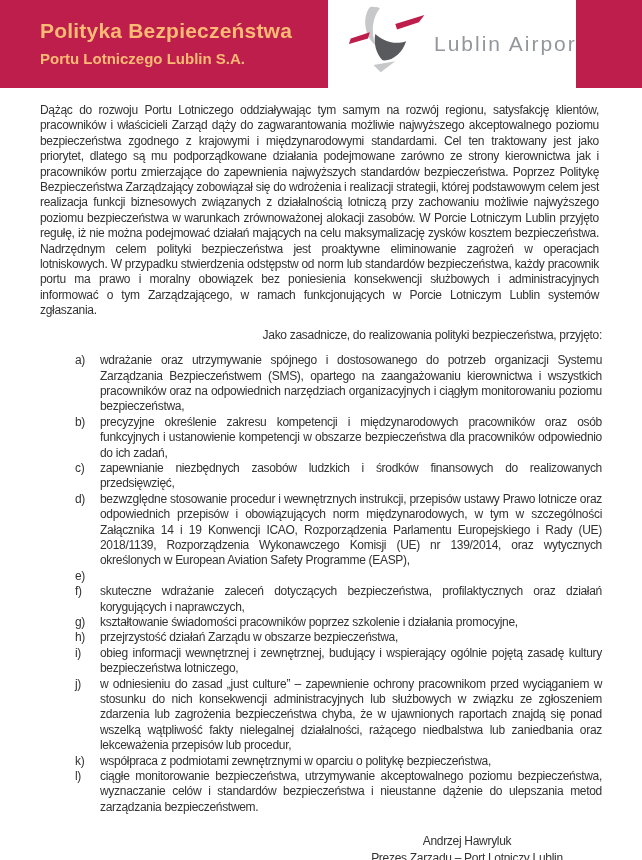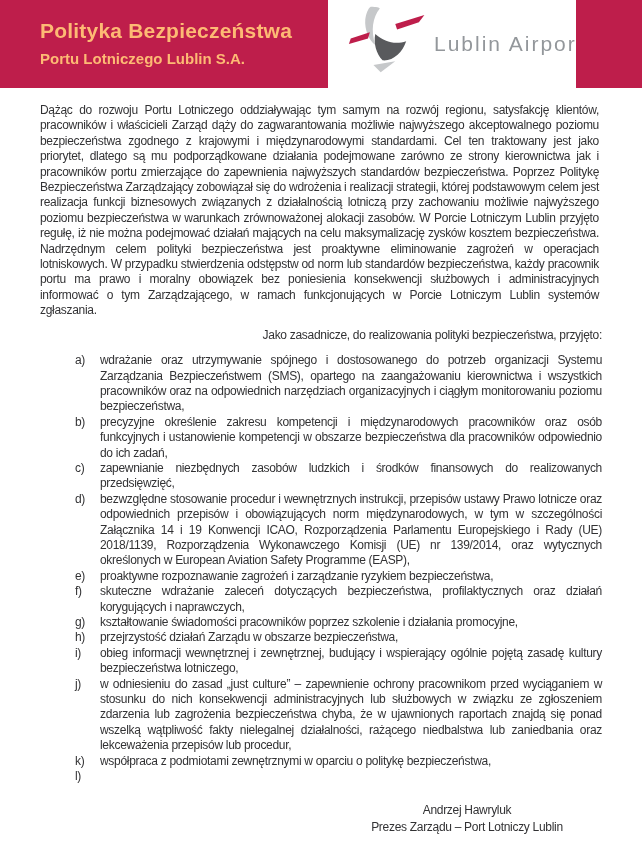--- a/index.html
+++ b/index.html
@@ -76,21 +76,20 @@
       <div class="li">
         <span class="li-label">c)</span>
         <span class="li-text">zapewnianie niezbędnych zasobów ludzkich i środków finansowych do realizowanych przedsięwzięć,</span>
       </div>
       <div class="li">
         <span class="li-label">d)</span>
         <span class="li-text">bezwzględne stosowanie procedur i wewnętrznych instrukcji, przepisów ustawy Prawo lotnicze oraz odpowiednich przepisów i obowiązujących norm międzynarodowych, w tym w szczególności Załącznika 14 i 19 Konwencji ICAO, Rozporządzenia Parlamentu Europejskiego i Rady (UE) 2018/1139, Rozporządzenia Wykonawczego Komisji (UE) nr 139/2014, oraz wytycznych określonych w European Aviation Safety Programme (EASP),</span>
       </div>
       <div class="li">
         <span class="li-label">e)</span>
-        <span class="li-text">proaktywne rozpoznawanie zagrożeń i zarządzanie ryzykiem bezpieczeństwa,</span>
       </div>
       <div class="li">
         <span class="li-label">f)</span>
         <span class="li-text">skuteczne wdrażanie zaleceń dotyczących bezpieczeństwa, profilaktycznych oraz działań korygujących i naprawczych,</span>
       </div>
       <div class="li">
         <span class="li-label">g)</span>
         <span class="li-text">kształtowanie świadomości pracowników poprzez szkolenie i działania promocyjne,</span>
       </div>
       <div class="li">
@@ -104,20 +103,21 @@
       <div class="li">
         <span class="li-label">j)</span>
         <span class="li-text">w odniesieniu do zasad „just culture” – zapewnienie ochrony pracownikom przed wyciąganiem w stosunku do nich konsekwencji administracyjnych lub służbowych w związku ze zgłoszeniem zdarzenia lub zagrożenia bezpieczeństwa chyba, że w ujawnionych raportach znajdą się ponad wszelką wątpliwość fakty nielegalnej działalności, rażącego niedbalstwa lub zaniedbania oraz lekceważenia przepisów lub procedur,</span>
       </div>
       <div class="li">
         <span class="li-label">k)</span>
         <span class="li-text">współpraca z podmiotami zewnętrznymi w oparciu o politykę bezpieczeństwa,</span>
       </div>
       <div class="li">
         <span class="li-label">l)</span>
+        <span class="li-text">ciągłe monitorowanie bezpieczeństwa, utrzymywanie akceptowalnego poziomu bezpieczeństwa, wyznaczanie celów i standardów bezpieczeństwa i nieustanne dążenie do ulepszania metod zarządzania bezpieczeństwem.</span>
       </div>
     </div>
 
     <div class="signature">
       <div class="sig-name">Andrzej Hawryluk</div>
       <div>Prezes Zarządu – Port Lotniczy Lublin</div>
     </div>
 
   </div>
 </div>

